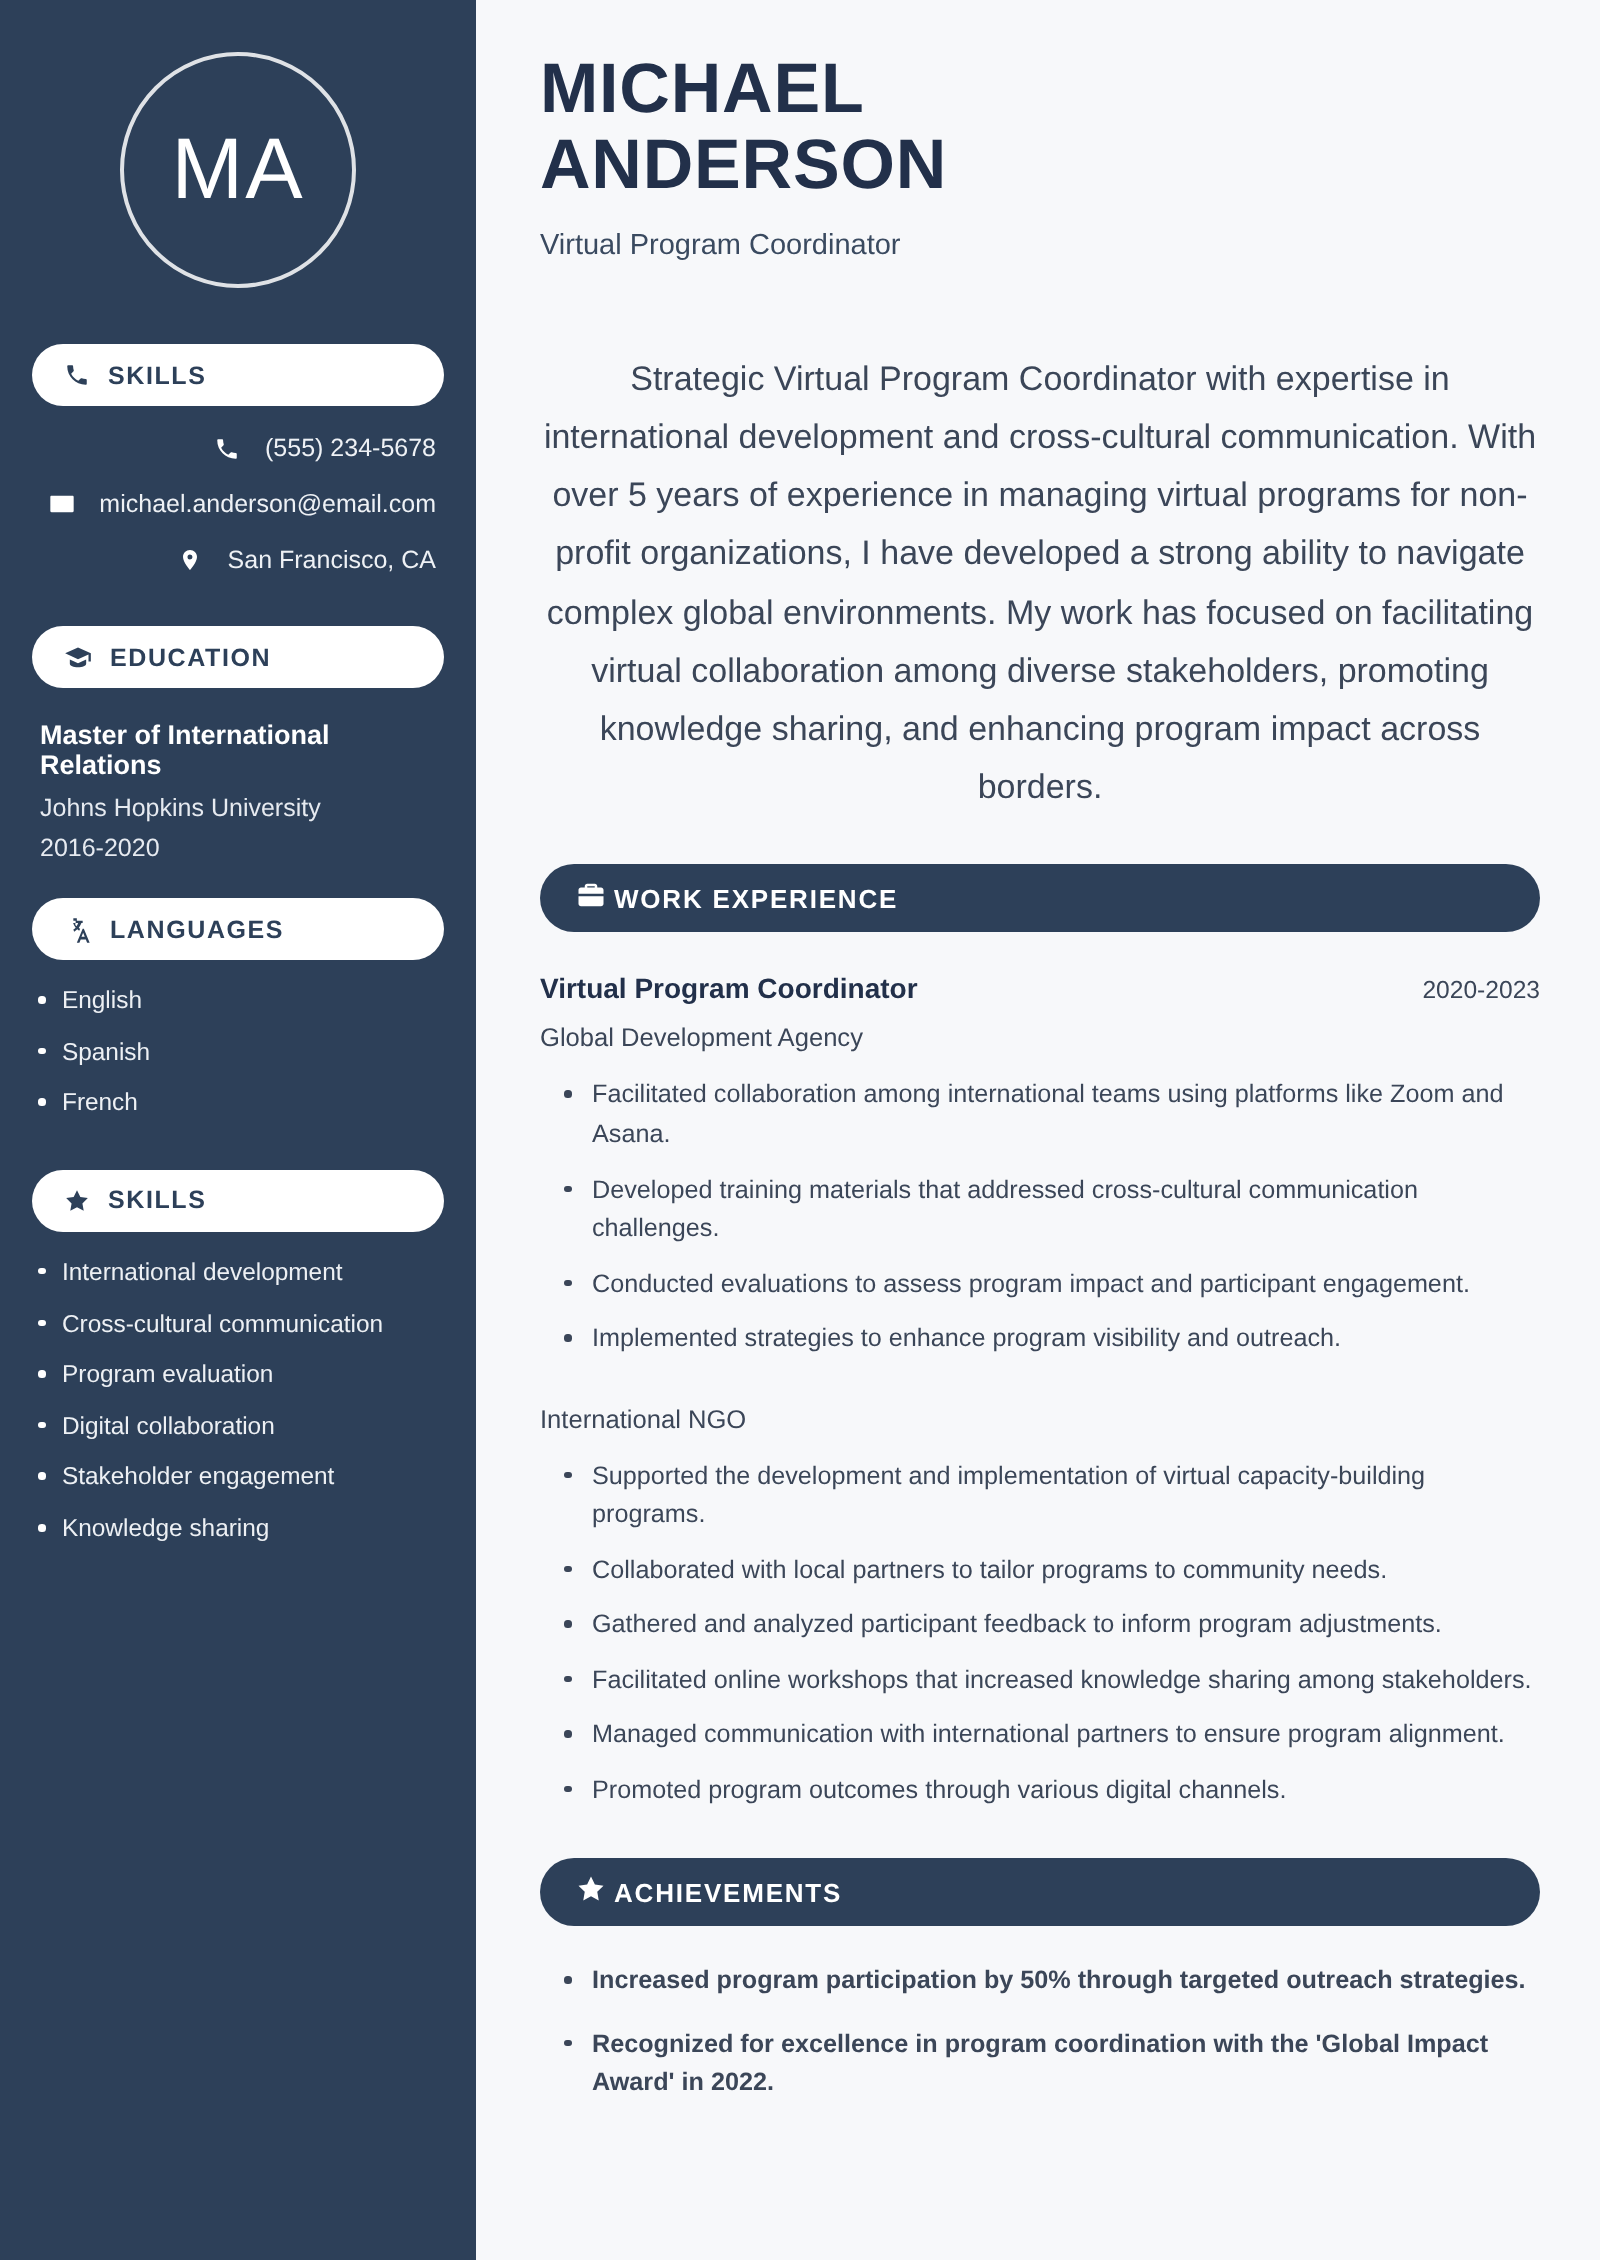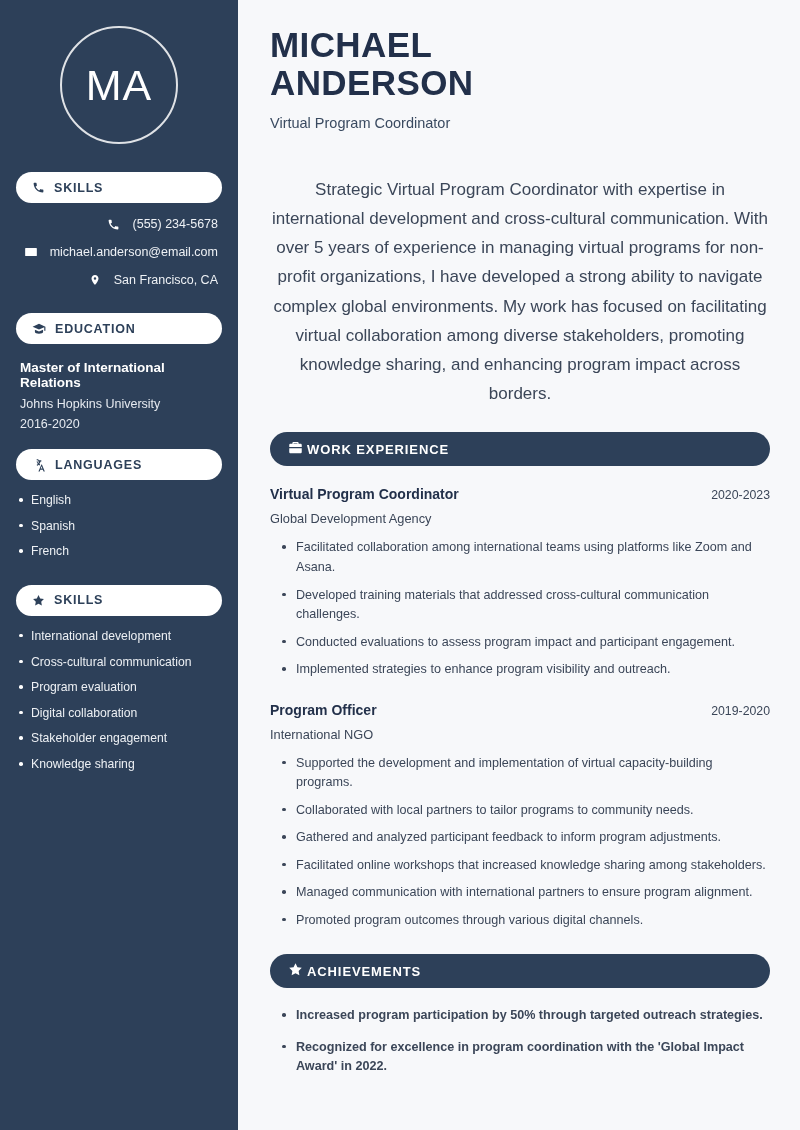--- a/index.html
+++ b/index.html
@@ -311,24 +311,20 @@
       <div class="job-org">Global Development Agency</div>
       <ul class="mbul">
         <li>Facilitated collaboration among international teams using platforms like Zoom and Asana.</li>
         <li>Developed training materials that addressed cross-cultural communication challenges.</li>
         <li>Conducted evaluations to assess program impact and participant engagement.</li>
         <li>Implemented strategies to enhance program visibility and outreach.</li>
       </ul>
     </div>
 
     <div class="job" style="margin-top:22px;">
-      <div class="job-head">
-        <span class="job-title">Program Officer</span>
-        <span class="job-date">2019-2020</span>
-      </div>
       <div class="job-org">International NGO</div>
       <ul class="mbul">
         <li>Supported the development and implementation of virtual capacity-building programs.</li>
         <li>Collaborated with local partners to tailor programs to community needs.</li>
         <li>Gathered and analyzed participant feedback to inform program adjustments.</li>
         <li>Facilitated online workshops that increased knowledge sharing among stakeholders.</li>
         <li>Managed communication with international partners to ensure program alignment.</li>
         <li>Promoted program outcomes through various digital channels.</li>
       </ul>
     </div>

